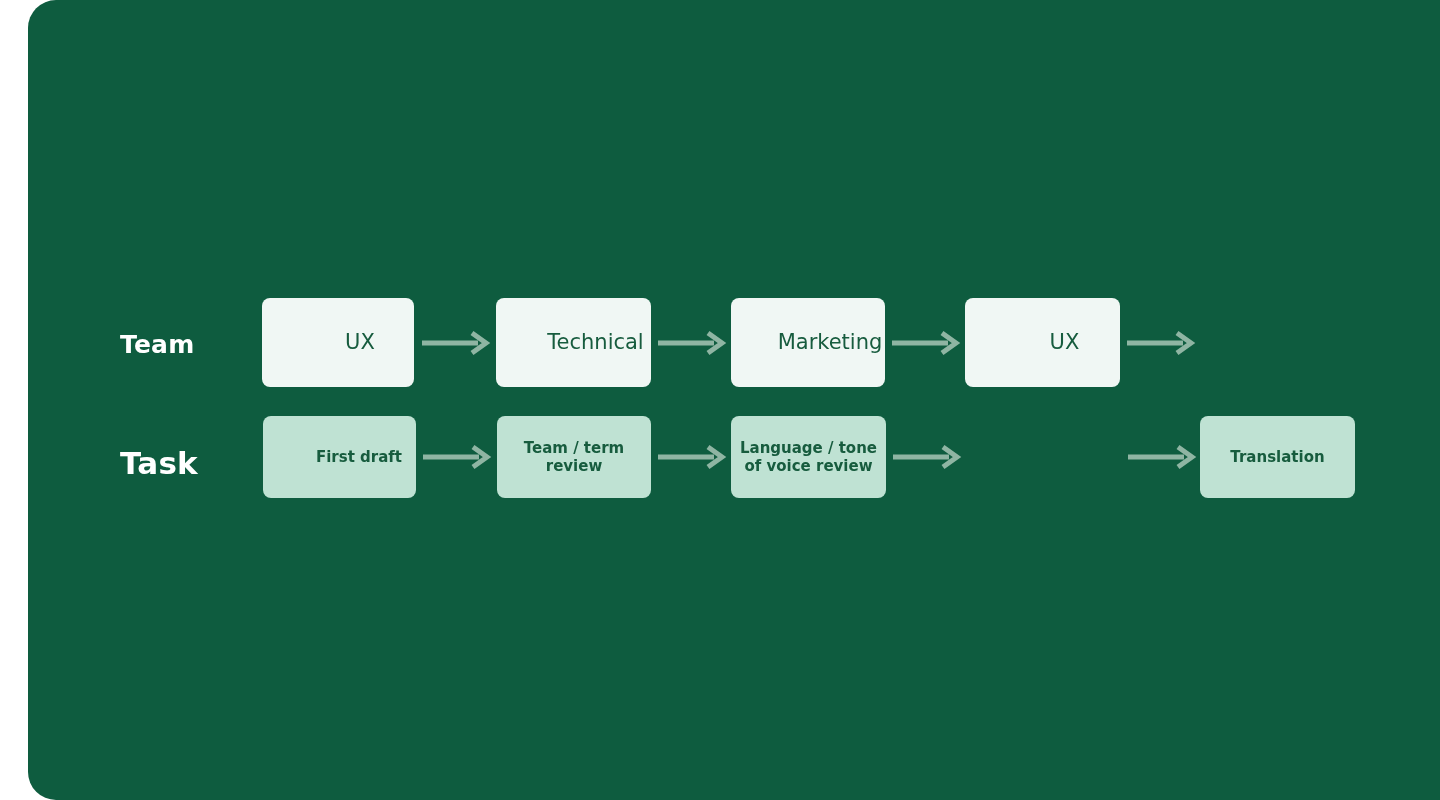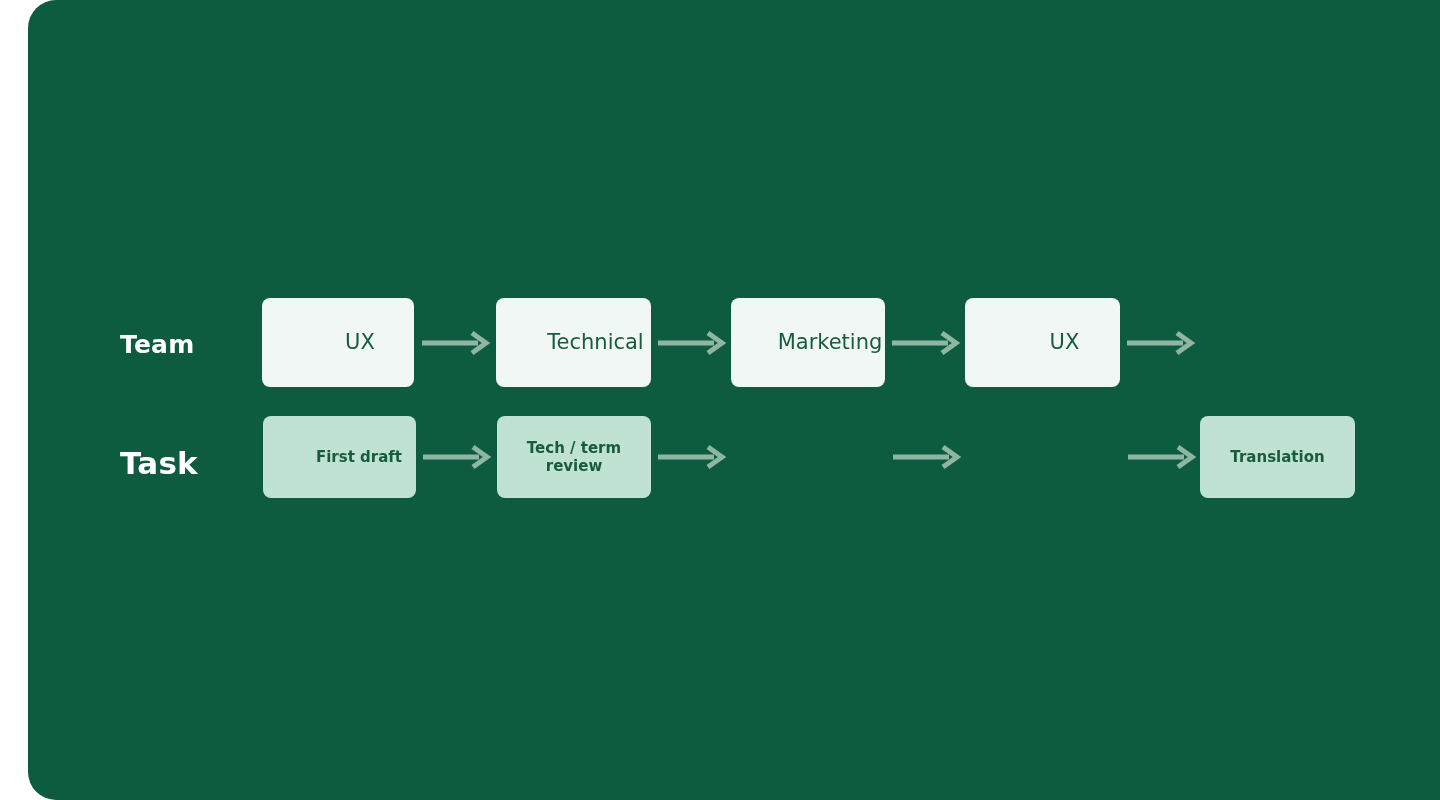--- a/index.html
+++ b/index.html
@@ -133,22 +133,23 @@
 
     <div class="arrow team" style="left:1097px; width:70px;">
       <svg width="70" height="26" viewBox="0 0 70 26">
         <path d="M2 13 H58" stroke="#8fb5a3" stroke-width="5" fill="none"></path>
         <path d="M52 3 L66 13 L52 23" stroke="#8fb5a3" stroke-width="5" fill="none" stroke-linejoin="miter"></path>
       </svg>
     </div>
 
     <div class="node task" style="left:235px; width:153px;padding-left:47px;">First draft</div>
 
-    <div class="node task" style="left:469px; width:154px;">Tech / term review</div>
+    <div class="node task" style="left:469px; width:154px;">Team / term review</div>
 
+    <div class="node task" style="left:703px; width:155px;">Language / tone of voice review</div>
 
 
     <div class="node task" style="left:1172px; width:155px;">Translation</div>
 
     <div class="arrow task" style="left:393px; width:70px;">
       <svg width="70" height="26" viewBox="0 0 70 26">
         <path d="M2 13 H58" stroke="#8fb5a3" stroke-width="5" fill="none"></path>
         <path d="M52 3 L66 13 L52 23" stroke="#8fb5a3" stroke-width="5" fill="none" stroke-linejoin="miter"></path>
       </svg>
     </div>

